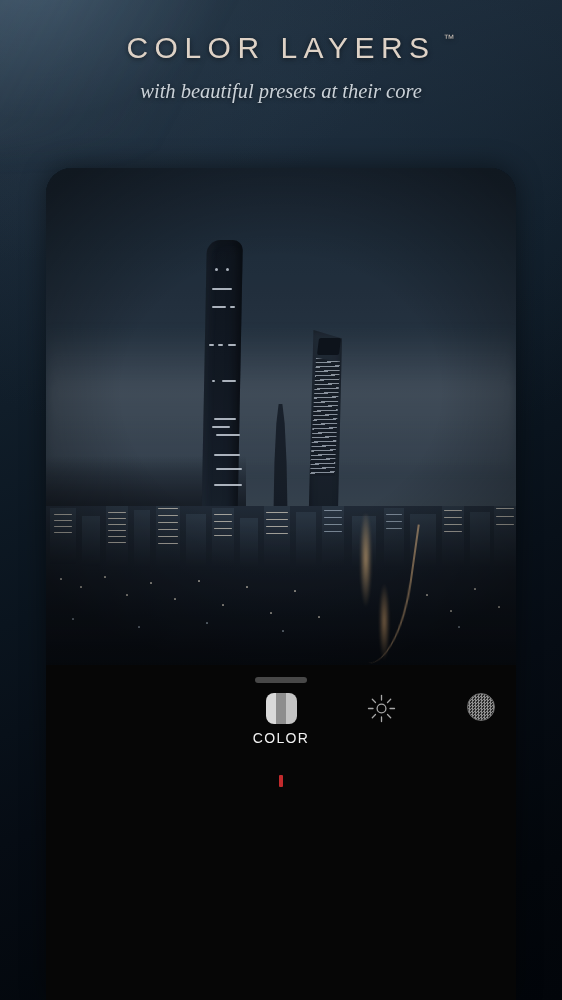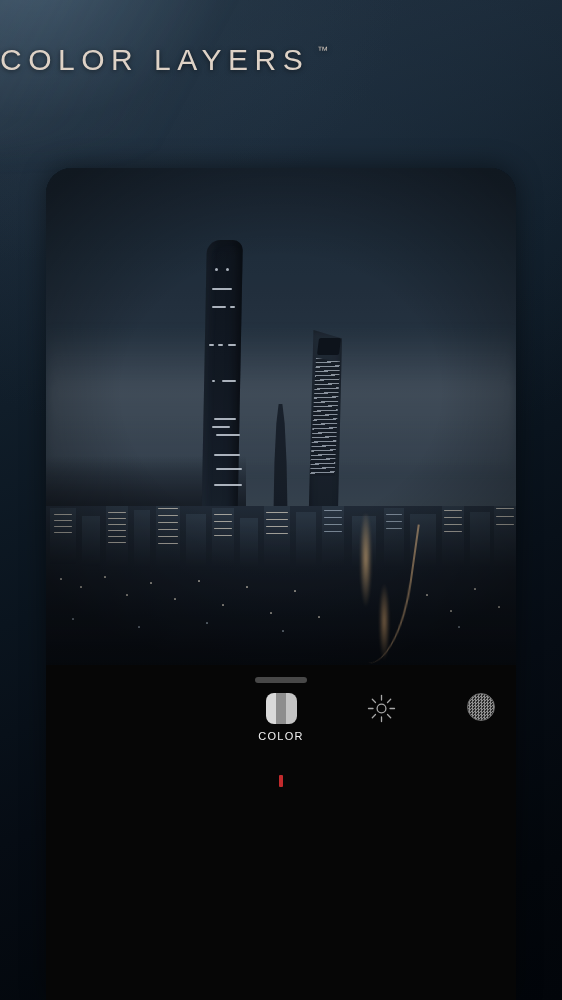--- a/index.html
+++ b/index.html
@@ -15,21 +15,21 @@
       radial-gradient(ellipse 700px 560px at 50% 8%, rgba(35,54,72,0.5) 0%, rgba(12,22,33,0) 70%),
       linear-gradient(160deg,#22313f 0%,#1a2836 16%,#101d29 34%,#0a141e 52%,#060c14 70%,#03070c 88%,#02050a 100%);
   }
   .streak{
     position:absolute;left:-40px;top:-60px;width:320px;height:210px;
     background:linear-gradient(118deg, rgba(150,180,205,0.12) 0%, rgba(120,150,175,0.05) 42%, rgba(0,0,0,0) 72%);
     filter:blur(14px);pointer-events:none;
   }
 
   
-  .header{position:absolute;top:12px;left:0;width:562px;}
+  .header{position:absolute;top:0;left:0;width:562px;text-align:center;}
   .title{
     margin-top:31px;
     font-size:30px;letter-spacing:6.5px;font-weight:400;
     color:#ded2c6;
     display:inline-block;position:relative;
     text-shadow:0 1px 5px rgba(0,0,0,0.55);
   }
   .tm{
     position:absolute;right:-20px;top:1px;
     font-size:11px;letter-spacing:1px;color:#cfc4ba;
@@ -143,39 +143,40 @@
     background:linear-gradient(90deg,#d9d9d9 0%,#d9d9d9 33%,#8e8e8e 33%,#8e8e8e 66%,#c4c4c4 66%,#c4c4c4 100%);
   }
   .ico-sun{width:31px;height:31px;margin:4px auto 0;position:relative;}
   .ico-grain{width:31px;height:31px;margin:4px auto 0;position:relative;}
   .grain-circ{
     width:26px;height:26px;margin:2px auto;border-radius:50%;
     border:1.3px solid #6e6e6e;
     background:repeating-conic-gradient(#8e8e8e 0% 25%, #2a2a2a 0% 50%) 0 0 / 3px 3px;
   }
   .tab-label{
-    margin-top:6px;font-size:11px;letter-spacing:1.3px;color:#f2f2f2;
+    margin-top:6px;font-size:14px;letter-spacing:1.3px;color:#f2f2f2;
   }
   .tab-ind{
     position:absolute;left:50%;transform:translateX(-50%);top:86px;
     width:4px;height:12px;background:#c22a2c;border-radius:1px;
   }
 </style>
 </head>
 <body>
 
 <div id="app">
   <div class="streak"></div>
 
   <div class="header">
     <div class="title">
       <span>COLOR LAYERS</span>
       <span class="tm">™</span>
     </div>
     <div class="subtitle">
+      <div>with beautiful presets at their core</div>
     </div>
   </div>
 
   <div class="phone">
 
     <div class="photo">
       <div class="sky"></div>
       <div class="haze"></div>
       <div class="farband"></div>
 

